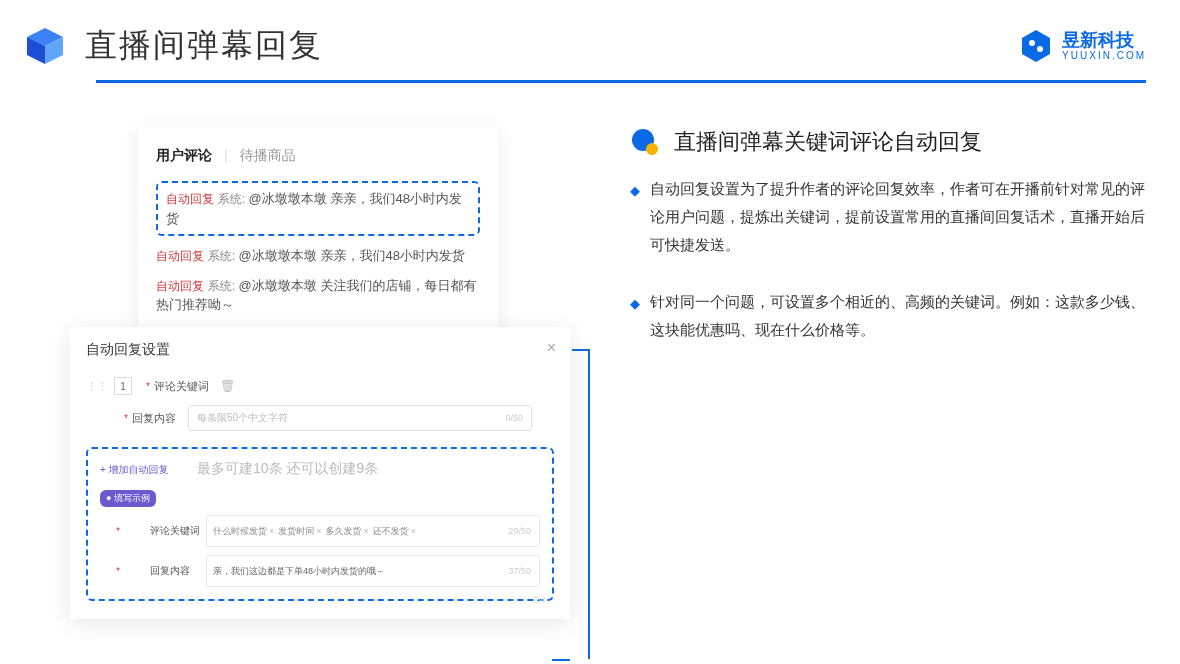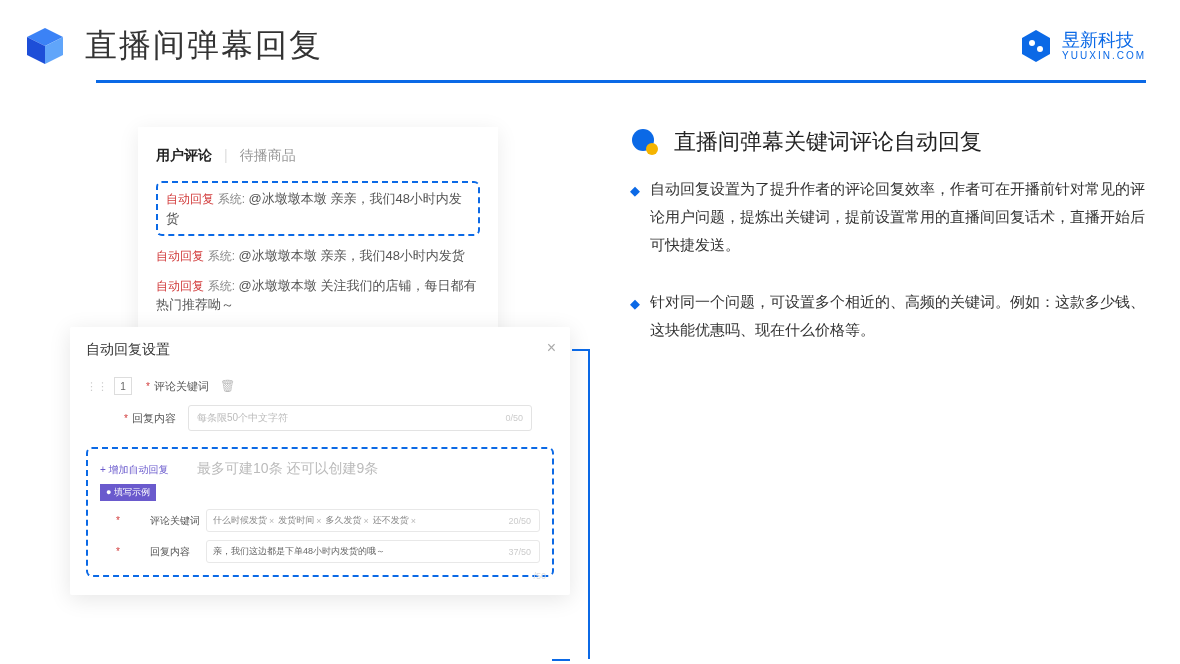--- a/index.html
+++ b/index.html
@@ -3,21 +3,21 @@
 <meta charset="utf-8">
 <style>
 *{box-sizing:border-box;margin:0;padding:0}
 body{font-family:"Microsoft YaHei","PingFang SC",sans-serif;background:#fff;width:1180px;height:664px;position:relative;overflow:hidden}
 .header{display:flex;align-items:center;padding:24px 23px 12px}
 .cube-icon{width:44px;height:44px;position:relative;margin-right:18px}
 .title{font-size:32px;color:#333;font-weight:500;letter-spacing:2px}
 .brand{position:absolute;right:34px;top:28px;display:flex;align-items:center}
 .brand-icon{width:36px;height:36px;margin-right:8px}
 .brand-text{display:flex;flex-direction:column;line-height:1.1}
-.brand-name{color:#0b69e6;font-size:18px;font-weight:400}
+.brand-name{color:#0b69e6;font-size:18px;font-weight:700}
 .brand-url{color:#0b69e6;font-size:10px;letter-spacing:2px}
 .hr{height:3px;background:#0b69e6;margin:0 34px 0 96px}
 .content{display:flex;padding:44px 34px 0 70px}
 .left{width:500px;position:relative}
 .right{flex:1;padding-left:60px}
 .comments-panel{width:360px;background:#fff;box-shadow:0 4px 20px rgba(0,0,0,.08);padding:20px 18px 18px;position:relative;margin-left:68px}
 .tabs{display:flex;gap:12px;font-size:14px;margin-bottom:16px}
 .tab-active{font-weight:700;color:#222}
 .tab{color:#999}
 .tab-sep{color:#ddd}
@@ -32,24 +32,24 @@
 .drag{color:#ccc;margin-right:6px}
 .idx{width:18px;height:18px;border:1px solid #ddd;font-size:10px;display:flex;align-items:center;justify-content:center;margin-right:14px;color:#666}
 .req{color:#d23c3c;margin-right:4px;font-size:10px}
 .label{color:#555;width:56px}
 .input{flex:1;border:1px solid #e3e3e3;border-radius:3px;height:26px;padding:0 8px;font-size:10px;color:#bbb;display:flex;align-items:center;position:relative}
 .count{position:absolute;right:8px;color:#ccc;font-size:9px}
 .trash{color:#bbb;margin-left:10px;font-size:12px}
 .example-box{border:2px dashed #0b69e6;border-radius:6px;margin-top:16px;padding:10px 12px 12px}
 .add-link{color:#6a5acd;font-size:10px}
 .hint{color:#bbb;font-size:14px;margin-left:24px}
-.ex-badge{display:inline-block;background:#6a5acd;color:#fff;font-size:9px;padding:2px 6px;border-radius:0;margin-top:6px}
+.ex-badge{display:inline-block;background:#6a5acd;color:#fff;font-size:9px;padding:2px 6px;border-radius:6px;margin-top:12px}
 .ex-row{display:flex;align-items:center;margin-top:8px;font-size:10px}
 .ex-label{color:#555;width:56px;margin-left:26px}
-.ex-input{flex:1;border:1px solid #e8e8e8;border-radius:3px;height:23px;padding:0 6px;font-size:9px;display:flex;align-items:center;gap:4px;position:relative}
+.ex-input{flex:1;border:1px solid #e8e8e8;border-radius:3px;height:32px;padding:0 6px;font-size:9px;display:flex;align-items:center;gap:4px;position:relative}
 .tag{background:transparent;color:#888;display:inline-flex;align-items:center}
 .tag .x{color:#bbb;margin-left:2px}
 .connector{position:absolute;border-top:2px solid #0b69e6;border-right:2px solid #0b69e6}
 .conn1{width:18px;height:310px;top:222px;left:502px;border-left:none;border-bottom:none}
 .conn2{width:18px;height:2px;top:532px;left:482px;border:none;border-top:2px solid #0b69e6}
 .sec-head{display:flex;align-items:center;margin-bottom:18px}
 .dot-icon{width:30px;height:30px;margin-right:14px;position:relative}
 .sec-title{font-size:22px;color:#222;font-weight:500}
 .bullet{display:flex;margin-bottom:30px;font-size:15px;color:#333;line-height:1.85}
 .bullet-marker{color:#0b69e6;margin-right:10px;font-size:13px;margin-top:4px}

